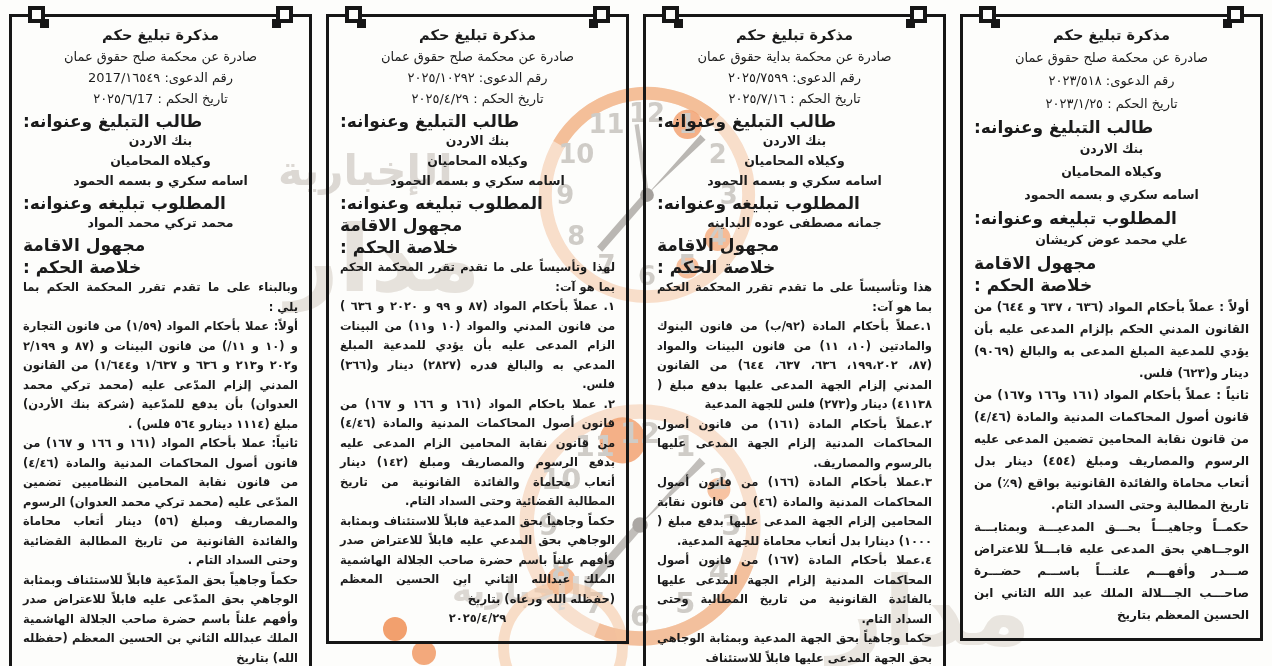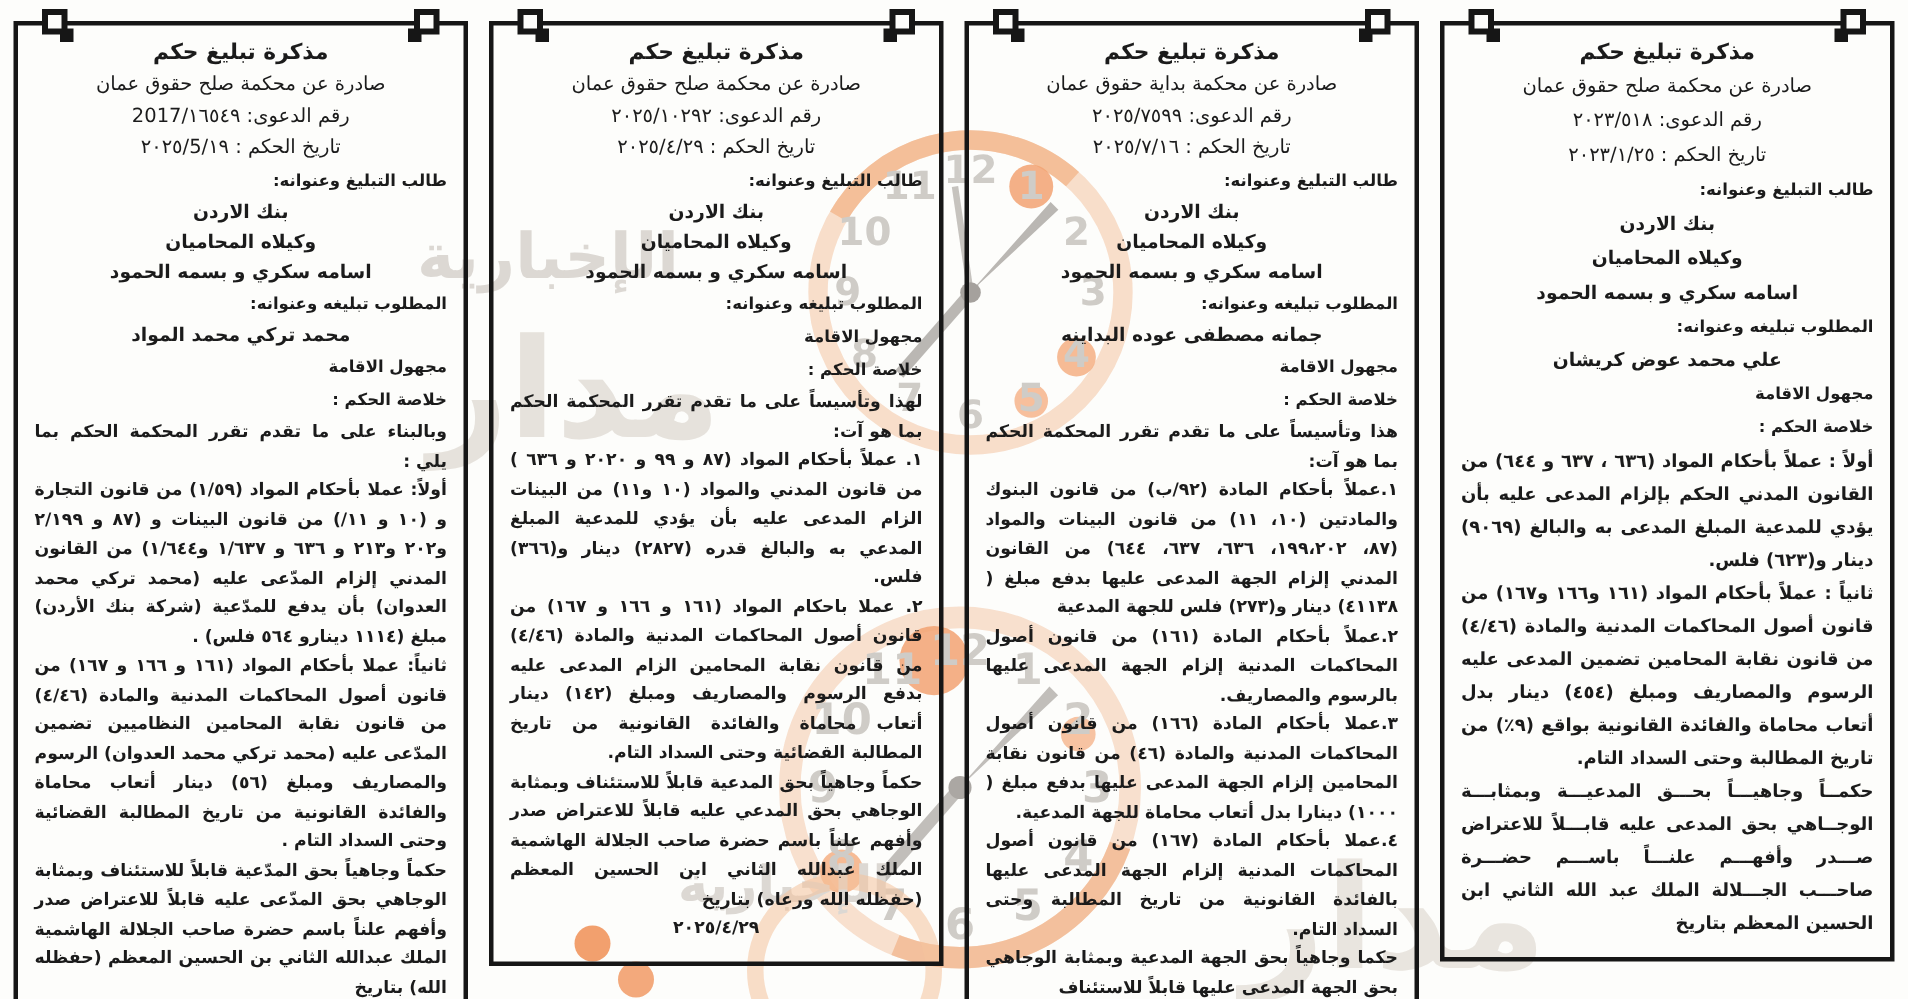--- a/index.html
+++ b/index.html
@@ -48,21 +48,21 @@
   .orn{position:absolute;top:-11px;width:17px;height:17px;background:#161616;}
   .orn::after{content:"";position:absolute;left:4px;top:4px;right:4px;bottom:4px;background:#fdfdfb;}
   .orn::before{content:"";position:absolute;top:13px;width:9px;height:9px;background:#161616;}
   .orn-l{right:auto;left:16px;}
   .orn-l::before{left:12px;}
   .orn-r{right:16px;}
   .orn-r::before{right:12px;}
 
   .t{font-size:14.5px;line-height:22px;font-weight:bold;text-align:center;margin:2px 0 0 0;}
   .t2{font-size:13px;line-height:21px;font-weight:normal;text-align:center;}
-  .lbl{font-size:11px;line-height:20px;font-weight:bold;text-align:right;margin-top:2px;}
+  .lbl{font-size:17px;line-height:20px;font-weight:bold;text-align:left;margin-top:2px;}
   .c{font-size:12.5px;line-height:20px;font-weight:bold;text-align:center;}
   .body{margin-top:1px;}
   .body p{
     margin:0;font-size:11.5px;line-height:19.5px;font-weight:bold;
     text-align:justify;text-align-last:right;
   }
   .body p.short{text-align-last:center;}
   
   .notice:first-child .body p{font-size:12px;line-height:22px;}
   .notice:first-child .c{line-height:23px;}
@@ -205,21 +205,21 @@
           <p class="short">٢٠٢٥/٤/٢٩</p>
         </div>
     </article>
 
     <article class="notice">
       <span class="orn orn-l"></span>
       <span class="orn orn-r"></span>
       <h2 class="t">مذكرة تبليغ حكم</h2>
       <div class="t2">صادرة عن محكمة صلح حقوق عمان</div>
       <div class="t2">رقم الدعوى: 2017/١٦٥٤٩</div>
-      <div class="t2">تاريخ الحكم : ٢٠٢٥/5/١٩</div>
+      <div class="t2">تاريخ الحكم : ٢٠٢٥/٦/17</div>
       <div class="lbl">طالب التبليغ وعنوانه:</div>
       <div class="c">بنك الاردن</div>
       <div class="c">وكيلاه المحاميان</div>
       <div class="c">اسامه سكري و بسمه الحمود</div>
       <div class="lbl">المطلوب تبليغه وعنوانه:</div>
       <div class="c">محمد تركي محمد المواد</div>
       <div class="lbl">مجهول الاقامة</div>
       <div class="lbl">خلاصة الحكم :</div>
       <div class="body">
           <p>وبالبناء على ما تقدم تقرر المحكمة الحكم بما يلي :</p>

